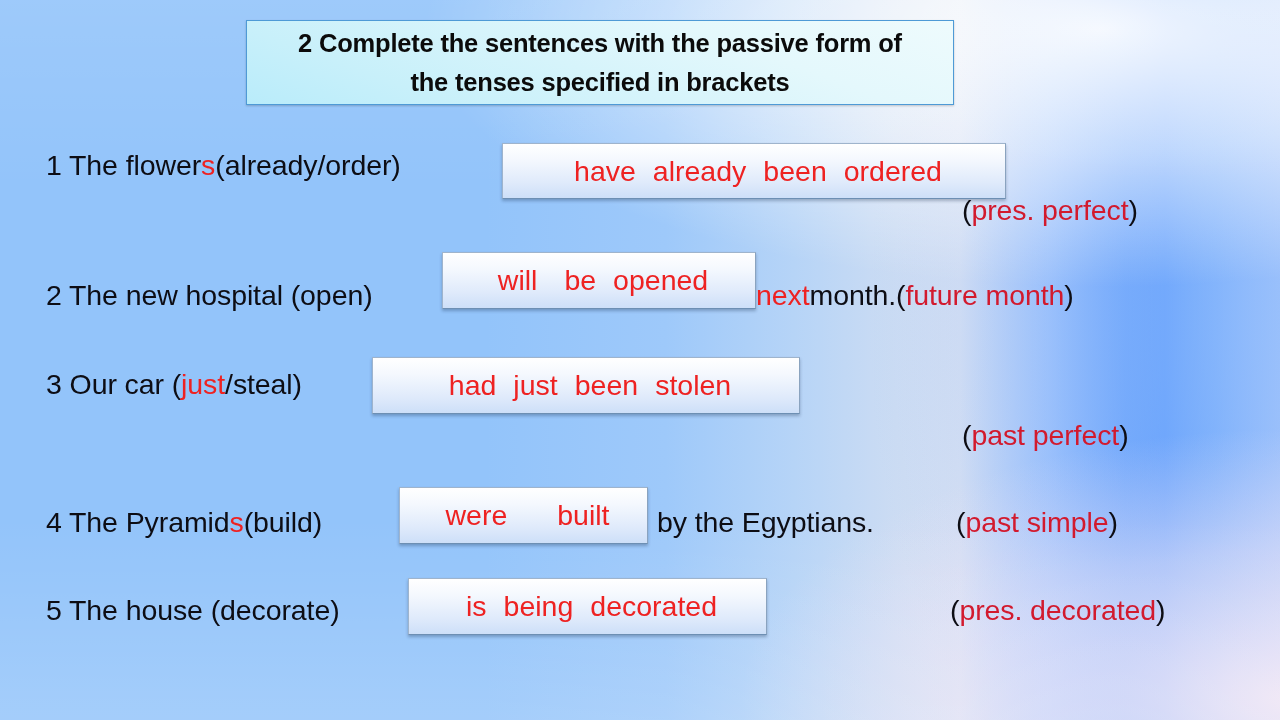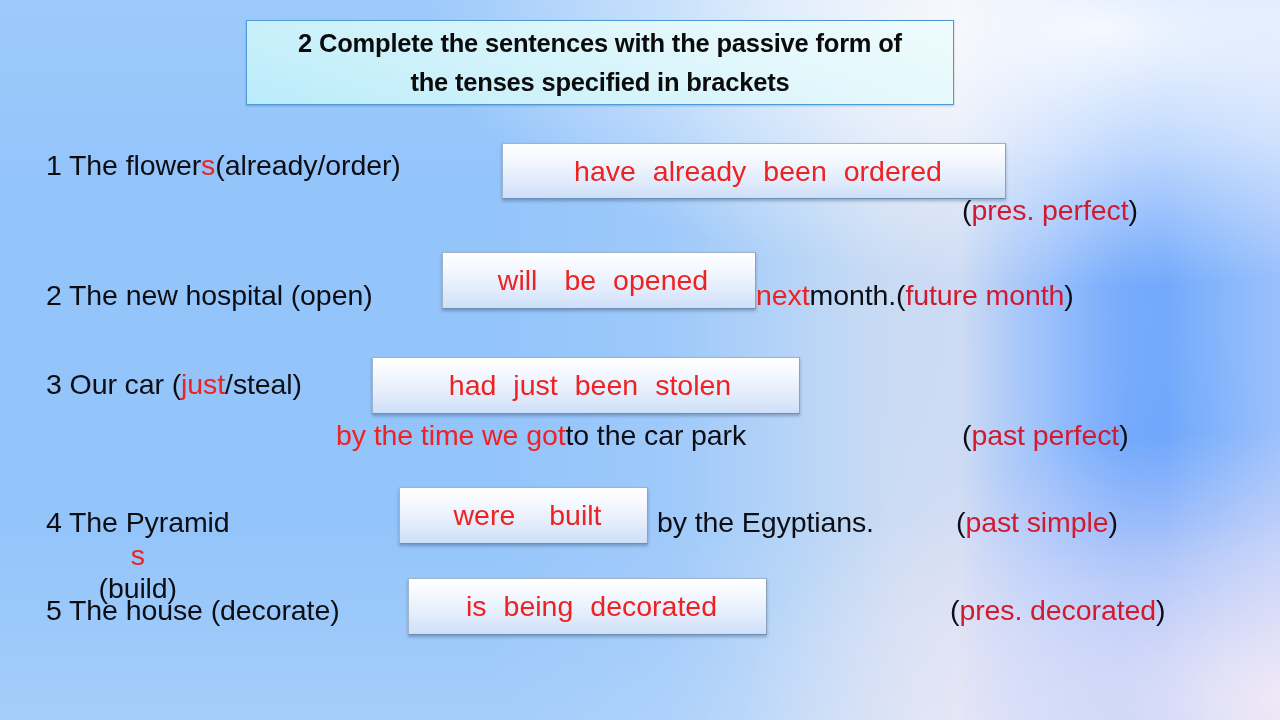--- a/index.html
+++ b/index.html
@@ -132,22 +132,22 @@
 
   #r2-stem   { left: 46px;  top: 279px; }
   #r2-box    { left: 442px; top: 252px; width: 314px; height: 57px; }
   #r2-tail   { left: 756px; top: 279px; }
 
   #r3-stem   { left: 46px;  top: 368px; }
   #r3-box    { left: 372px; top: 357px; width: 428px; height: 57px; }
   #r3-line2  { left: 336px; top: 419px; }
   #r3-tag    { left: 962px; top: 419px; }
 
-  #r4-stem   { left: 46px;  top: 506px; flex-direction: column; }
-  #r4-box    { left: 399px; top: 487px; width: 249px; height: 57px; }
+  #r4-stem   { left: 46px;  top: 506px; }
+  #r4-box    { left: 399px; top: 487px; width: 249px; height: 57px; gap: 8px; }
   #r4-tail   { left: 657px; top: 506px; }
   #r4-tag    { left: 956px; top: 506px; }
 
   #r5-stem   { left: 46px;  top: 594px; }
   #r5-box    { left: 408px; top: 578px; width: 359px; height: 57px; }
   #r5-tag    { left: 950px; top: 594px; }
 </style>
 </head>
 <body>
 
@@ -206,24 +206,20 @@
     </div>
     <div class="ansbox" id="r3-box">
       <span class="ans">had</span>
         <span class="sp-m"></span>
         <span class="ans">just</span>
         <span class="sp-m"></span>
         <span class="ans">been</span>
         <span class="sp-m"></span>
         <span class="ans">stolen</span>
     </div>
-    <div class="row" id="r3-line2">
-      <span class="txt red">by the time we got</span>
-        <span class="txt dark"> to the car park</span>
-    </div>
     <div class="row" id="r3-tag">
       <span class="txt dark">(</span>
         <span class="txt red2">past perfect</span>
         <span class="txt dark">)</span>
     </div>
 
     <div class="row" id="r4-stem">
       <span class="txt dark">4 The Pyramid</span>
         <span class="txt red">s</span>
         <span class="txt dark"> (build)</span>

